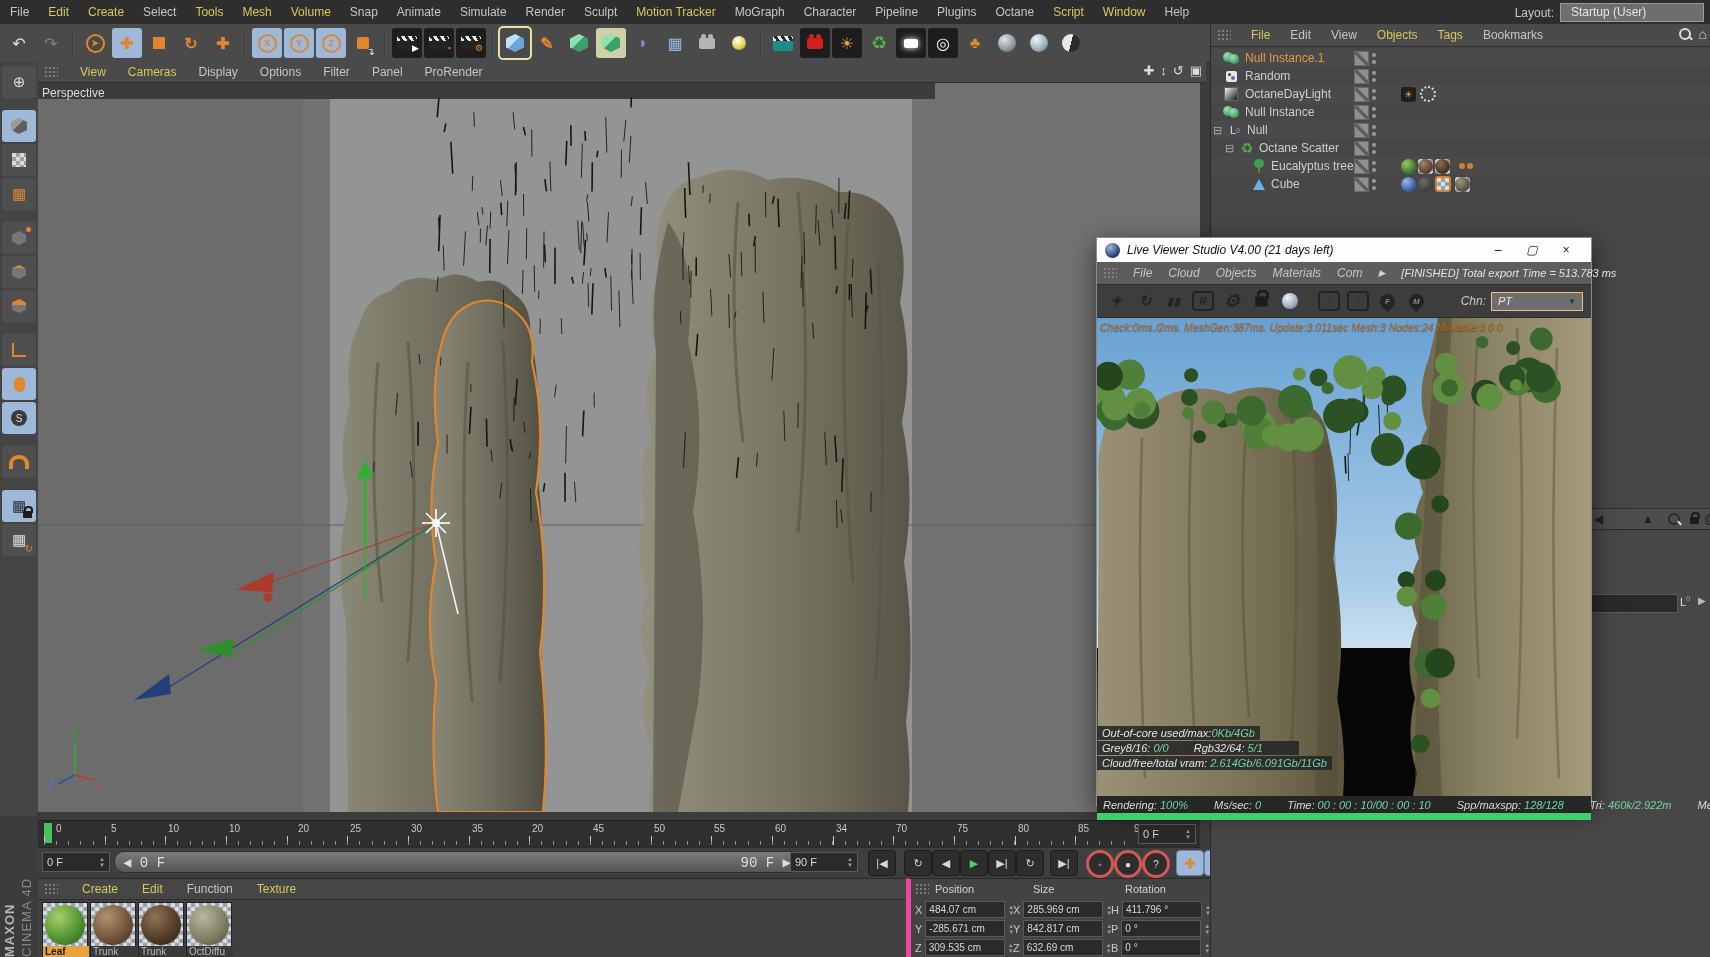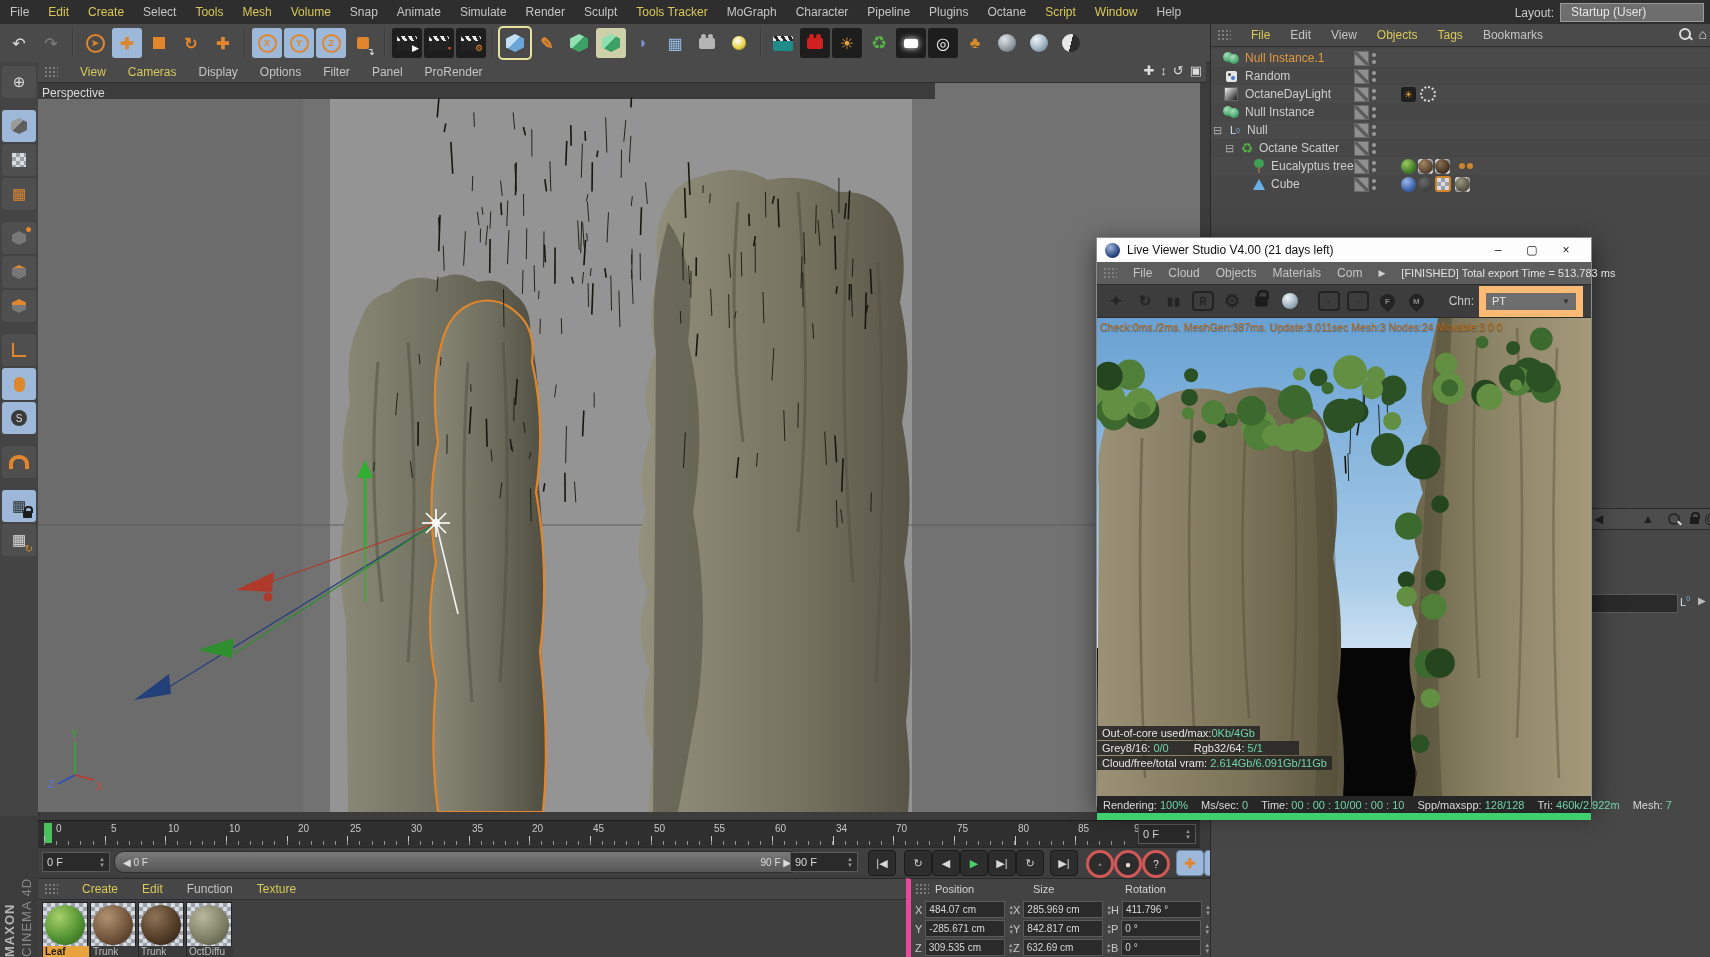--- a/index.html
+++ b/index.html
@@ -68,21 +68,21 @@
   .ruler{left:38px;top:820px;width:1162px;height:26px;background:#2f2f2f;border-top:1px solid #1d1d1d;}
   .tick{position:absolute;top:2px;font-size:10px;color:#c9c9c9;}
   .tickstrip{position:absolute;left:6px;top:15px;width:1092px;height:9px;
      background:repeating-linear-gradient(90deg,#909090 0 1px,transparent 1px 12.13px),
                 repeating-linear-gradient(90deg,#c9c9c9 0 1px,transparent 1px 60.66px);
      background-size:100% 4px,100% 9px;background-position:bottom,bottom;background-repeat:repeat-x;}
   .curframe{position:absolute;left:6px;top:2px;width:8px;height:20px;background:#49c15c;}
   .fbox{background:#2a2a2a;border:1px solid #5a5a5a;color:#d8d8d8;height:18px;display:flex;align-items:center;padding:0 4px;font-size:11px;position:relative;}
   .fbox .stp{margin-left:auto;font-size:6px;line-height:6px;color:#999;padding-left:6px;}
   .trans{left:38px;top:847px;width:1162px;height:28px;background:#3f3f3f;border-top:1px solid #2a2a2a;}
-  .slider{position:absolute;left:76px;top:3px;width:668px;height:20px;border-radius:10px;background:linear-gradient(#7a7a7a,#565656);border:1px solid #2e2e2e;color:#ddd;font-size:10px;display:flex;align-items:center;justify-content:space-between;padding:0 8px;}
+  .slider{position:absolute;left:76px;top:3px;width:668px;height:20px;border-radius:10px;background:linear-gradient(#7a7a7a,#565656);border:1px solid #2e2e2e;color:#ddd;font-size:14px;display:flex;align-items:center;justify-content:space-between;padding:0 8px;font-family:Liberation Mono, monospace;}
   .pbtn{width:26px;height:24px;background:#2d2d2d;border:1px solid #1c1c1c;border-radius:4px;color:#d8d8d8;display:flex;align-items:center;justify-content:center;font-size:11px;position:absolute;top:2px;}
   .rbtn{width:22px;height:22px;border-radius:50%;border:3px solid #d25858;background:#2d2d2d;color:#f0dada;display:flex;align-items:center;justify-content:center;font-size:10px;position:absolute;top:2px;}
   .bbtn{width:26px;height:24px;background:#9db8d8;border:1px solid #6a84a8;border-radius:4px;display:flex;align-items:center;justify-content:center;position:absolute;top:2px;font-size:13px;}
   
   .matman{left:38px;top:878px;width:868px;height:79px;background:#404040;border-top:1px solid #2a2a2a;}
   .matmenu{display:flex;gap:24px;height:20px;align-items:center;padding-left:6px;border-bottom:1px solid #2e2e2e;background:#464646;}
   .matmenu .mi:nth-child(2),.matmenu .mi:nth-child(3),.matmenu .mi:nth-child(5){color:#d9c85a;}
   .thumb{position:absolute;top:23px;width:44px;height:56px;border:1px solid #222;}
   .thumb .ball{position:absolute;left:2px;top:2px;width:40px;height:40px;border-radius:50%;}
   .thumb .lbl{position:absolute;left:0;bottom:0;width:100%;height:13px;background:#3a3a3a;color:#bbb;font-size:10px;padding-left:2px;overflow:hidden;white-space:nowrap;}
@@ -120,37 +120,37 @@
   .treeico::before{content:"";position:absolute;left:2px;top:0;width:10px;height:9px;border-radius:50%;background:#3da052;}
   .treeico::after{content:"";position:absolute;left:6px;top:8px;width:2px;height:6px;background:#8a6a42;}
   .diceico{width:11px;height:11px;background:#e6e6e6;border-radius:2px;position:relative;}
   .diceico::before{content:"";position:absolute;left:2px;top:2px;width:3px;height:3px;border-radius:50%;background:#444;}
   .diceico::after{content:"";position:absolute;right:2px;bottom:2px;width:4px;height:4px;border-radius:50%;background:#4a78d0;}
   .dlight{width:12px;height:12px;background:linear-gradient(135deg,#f2f2f2,#1a1a1a);border:1px solid #666;}
   .coneico{width:0;height:0;border-left:6px solid transparent;border-right:6px solid transparent;border-bottom:11px solid #6ab0e8;}
   .amstrip{left:1210px;top:508px;width:500px;height:20px;background:#4d4d4d;border-top:1px solid #2c2c2c;border-bottom:1px solid #2c2c2c;}
   .aminput{left:1214px;top:594px;width:462px;height:17px;background:#2a2a2a;border:1px solid #5a5a5a;}
   
-  .lv{left:1096px;top:237px;width:494px;height:568px;background:#c4b5fd;border:1px solid #8a8a8a;box-shadow:0 6px 24px rgba(0,0,0,.55);}
+  .lv{left:1096px;top:237px;width:494px;height:568px;background:#c4b5fd;border:1px solid #8a8a8a;box-shadow:0 6px 24px rgba(0,0,0,.55);font-style:italic;}
   .lvtitle{height:24px;background:#fdfdfd;display:flex;align-items:center;padding:0 8px;color:#111;font-size:12px;gap:7px;}
   .lvlogo{width:15px;height:15px;border-radius:50%;background:radial-gradient(circle at 35% 30%,#9fb6d8,#27417c 65%,#101e42);}
   .wbtn{width:34px;text-align:center;color:#222;font-size:12px;}
   .lvmenu{height:22px;background:#5d5d5d;display:flex;align-items:center;gap:16px;padding-left:6px;font-size:12px;color:#d2d2d2;white-space:nowrap;}
   .lvtools{height:32px;background:#3d3d3d;border-top:1px solid #2c2c2c;border-bottom:1px solid #2c2c2c;display:flex;align-items:center;gap:7px;padding-left:8px;color:#1f1f1f;}
   .lvt{width:22px;height:22px;display:flex;align-items:center;justify-content:center;font-size:15px;color:#242424;font-weight:bold;flex:0 0 auto;}
   .lvt.box{border:2px solid #242424;border-radius:4px;width:18px;height:16px;font-size:10px;}
   .pin{width:15px;height:15px;background:#242424;border-radius:50% 50% 50% 0;transform:rotate(-45deg);display:flex;align-items:center;justify-content:center;}
   .pin b{transform:rotate(45deg);color:#8a8a8a;font-size:8px;}
   .chn{margin-left:auto;display:flex;align-items:center;gap:5px;color:#c9c9c9;padding-right:8px;}
-  .chnsel{width:78px;height:17px;background:#6e6e6e;border:7px solid #fdba74;color:#e8e8e8;display:flex;align-items:center;padding:0 6px;justify-content:space-between;font-size:11px;}
+  .chnsel{width:78px;height:17px;background:#6e6e6e;border:1px solid #fdba74;color:#e8e8e8;display:flex;align-items:center;padding:0 6px;justify-content:space-between;font-size:11px;}
   .lvrender{position:relative;width:494px;height:478px;overflow:hidden;background:#000;}
   .lvcheck{position:absolute;left:3px;top:3px;color:#bc6a1c;font-size:10.5px;white-space:nowrap;text-shadow:0 1px 1px rgba(0,0,0,.4);}
   .ovl{position:absolute;background:rgba(38,38,38,.88);color:#e4e4e4;font-size:11px;padding:1px 5px;white-space:nowrap;}
   .ovl b{color:#6fd3a6;font-weight:normal;}
-  .lvstatus{height:17px;background:#262626;display:flex;align-items:center;gap:13px;padding-left:6px;font-size:11px;color:#dadada;white-space:nowrap;}
+  .lvstatus{height:17px;background:#262626;display:flex;align-items:center;gap:26px;padding-left:6px;font-size:11px;color:#dadada;white-space:nowrap;}
   .lvstatus b{color:#6fd3a6;font-weight:normal;}
   .lvprog{height:7px;background:#142015;}
   .lvprog i{display:block;height:100%;width:100%;background:#3ecf6e;}
   
   .brand{left:2px;top:856px;height:101px;display:flex;gap:2px;}
   .brand span{writing-mode:vertical-rl;transform:rotate(180deg);font-size:13px;letter-spacing:1px;}
   .brand .b1{color:#b5b5b5;font-weight:bold;}
   .brand .b2{color:#8a8a8a;}
 </style>
 </head>
@@ -163,21 +163,21 @@
     <span class="mi">Create</span>
     <span class="mi">Select</span>
     <span class="mi">Tools</span>
     <span class="mi">Mesh</span>
     <span class="mi">Volume</span>
     <span class="mi">Snap</span>
     <span class="mi">Animate</span>
     <span class="mi">Simulate</span>
     <span class="mi">Render</span>
     <span class="mi">Sculpt</span>
-    <span class="mi">Tools Tracker</span>
+    <span class="mi">Motion Tracker</span>
     <span class="mi">MoGraph</span>
     <span class="mi">Character</span>
     <span class="mi">Pipeline</span>
     <span class="mi">Plugins</span>
     <span class="mi">Octane</span>
     <span class="mi">Script</span>
     <span class="mi">Window</span>
     <span class="mi">Help</span>
   </div>
   <div class="layoutbox">

